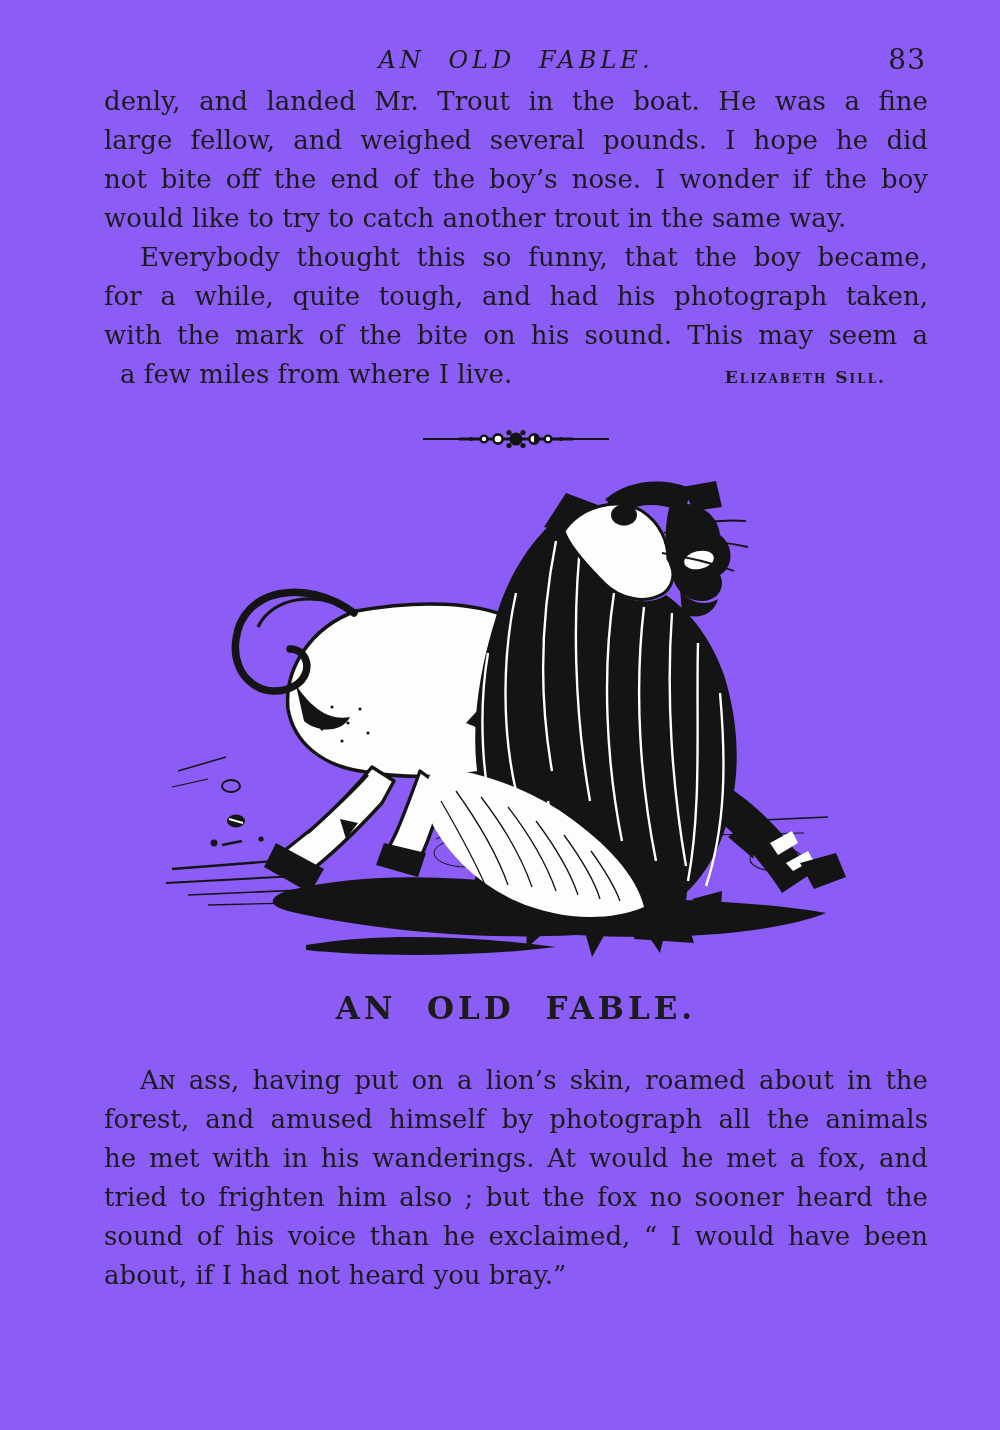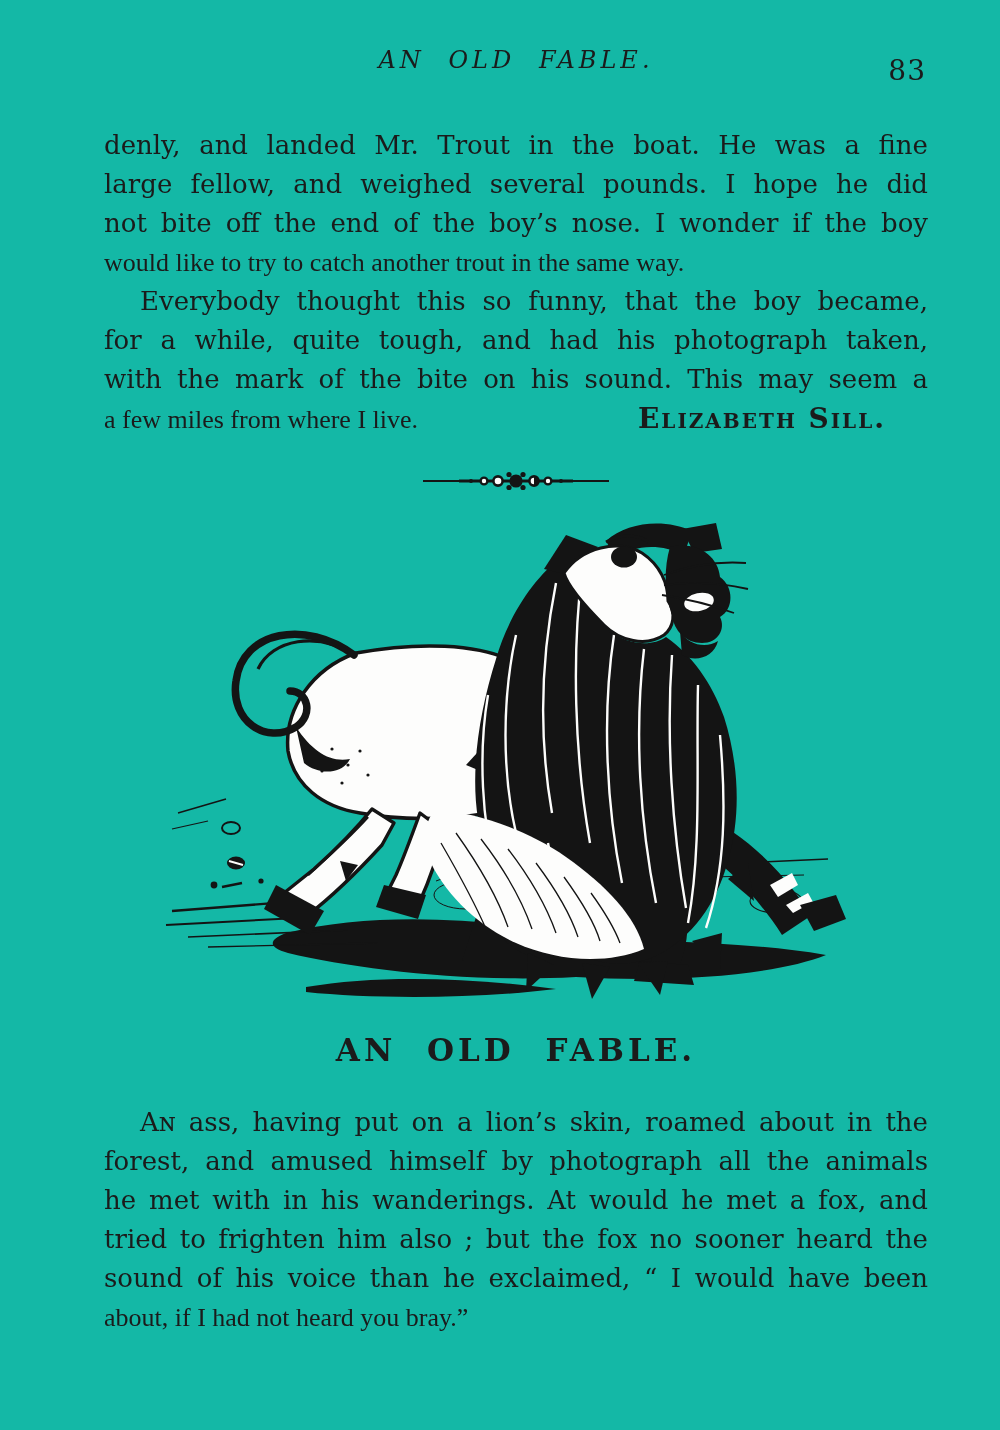--- a/index.html
+++ b/index.html
@@ -1,40 +1,40 @@
 <!DOCTYPE html>
 <html><head>
 <meta charset="utf-8">
 <style>
   html,body { margin:0; padding:0; background:#ffffff; }
   .page {
     position:relative; width:1000px; height:1430px;
-    background:#14b8a6; overflow:hidden; color:#1b1b1b;
+    background:#8b5cf6; overflow:hidden; color:#1b1b1b;
     font-family:"DejaVu Serif","Liberation Serif",serif;
   }
   .text-col { position:absolute; left:104px; top:0; width:824px; }
 
   
   .runhead { position:relative; margin-top:46px; height:36px; }
   .running-title {
     position:absolute; left:0; right:0; text-align:center;
     font-style:italic; font-size:24px; letter-spacing:4px; word-spacing:12px;
   }
-  .page-number { position:absolute; right:2px; top:-3px; font-size:28px; letter-spacing:1px;margin-top:11px; }
+  .page-number { position:absolute; right:2px; top:-3px; font-size:28px; letter-spacing:1px; }
 
   
   .bodytext { font-size:26px; line-height:39px; }
   .line { text-align:justify; text-align-last:justify; }
-  .line.last { text-align-last:left;font-family:Liberation Serif, serif; }
+  .line.last { text-align-last:left; }
   .line.first { text-indent:36px; }
-  .p1 { margin-top:44px; }
-  .sig-row { display:flex; justify-content:space-between; align-items:baseline; }
+  .p1 { }
+  .sig-row { display:flex; justify-content:space-between; align-items:baseline;margin-left:16px; }
   .sig-row .line.last { flex:0 1 auto; }
   .attribution {
-    font-variant:small-caps; font-weight:bold; font-size:28px;
+    font-variant:small-caps; font-weight:bold; font-size:17px;
     letter-spacing:2px; padding-right:42px; white-space:nowrap;
   }
 
   
   .divider-wrap { margin-top:30px; display:flex; justify-content:center; height:24px; }
 
   
   .figure-wrap { margin-top:20px; display:flex; justify-content:center; height:490px; }
 
   

